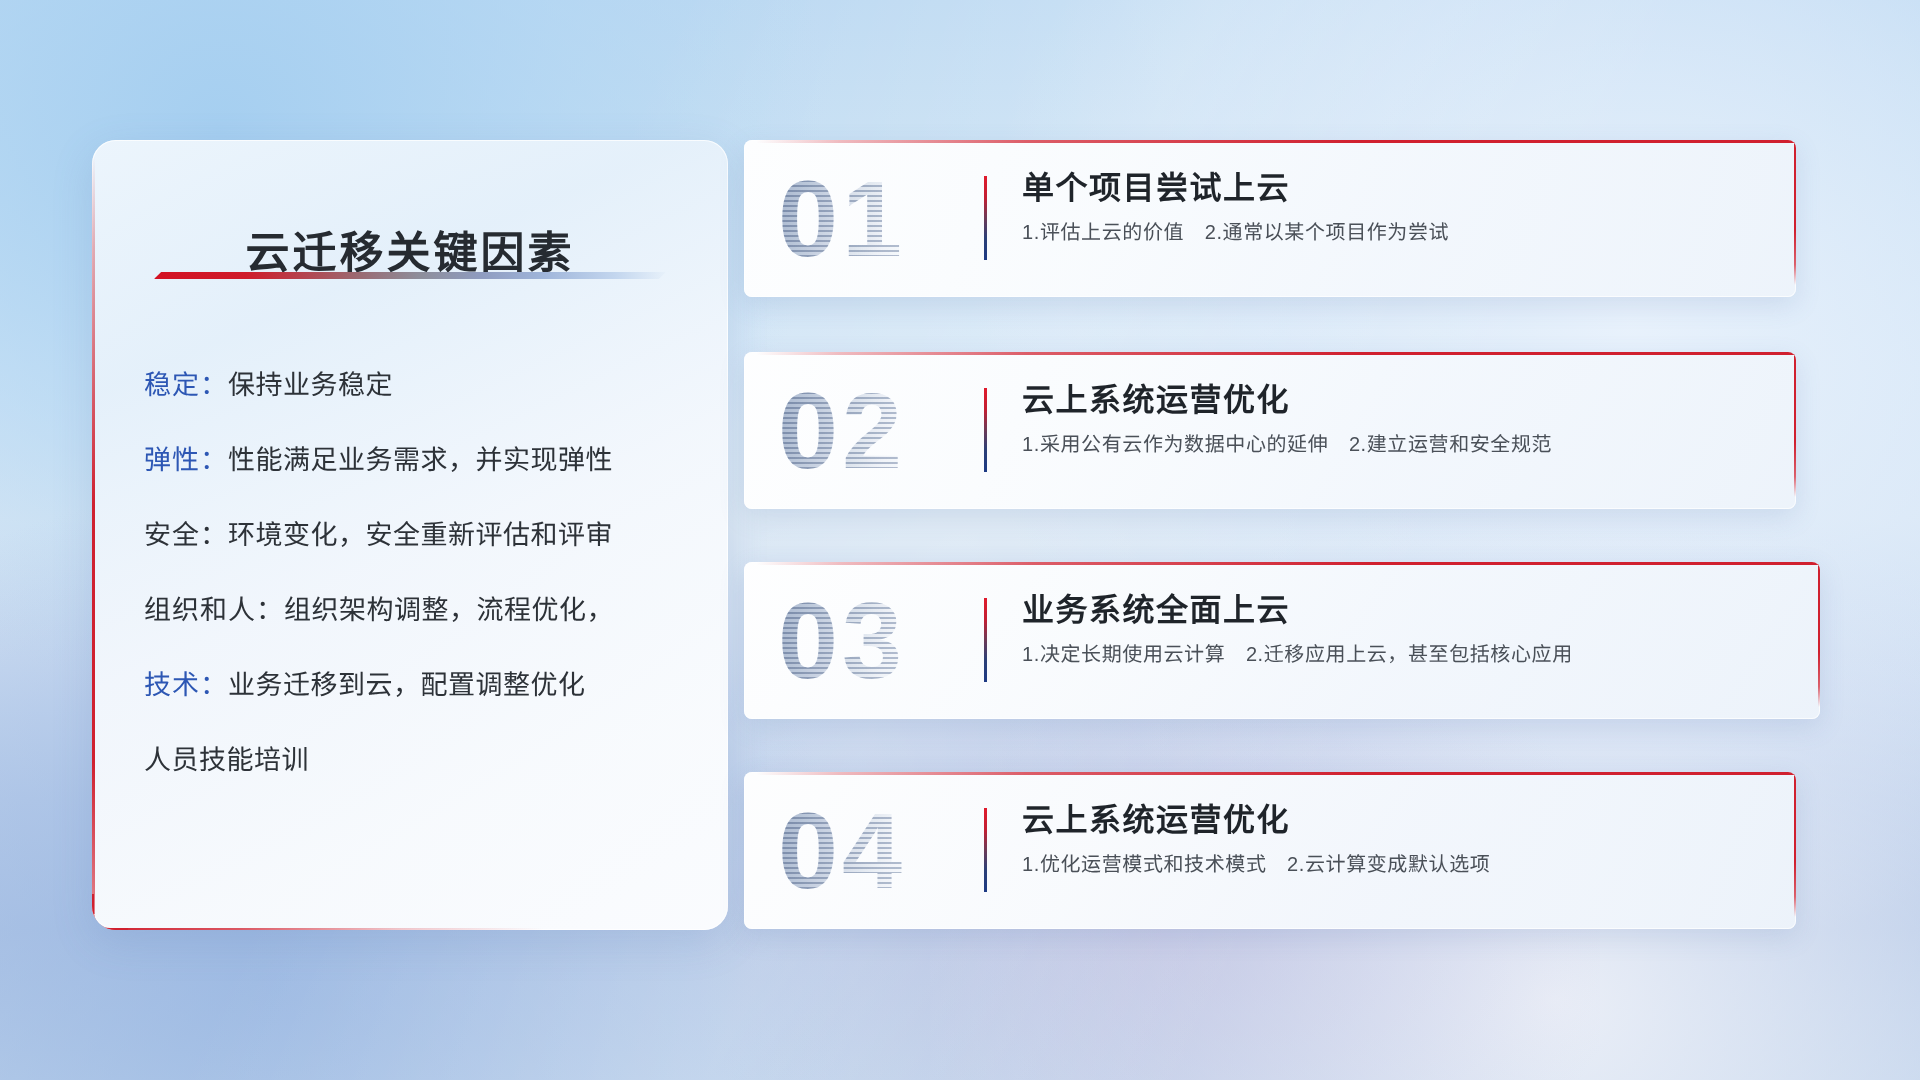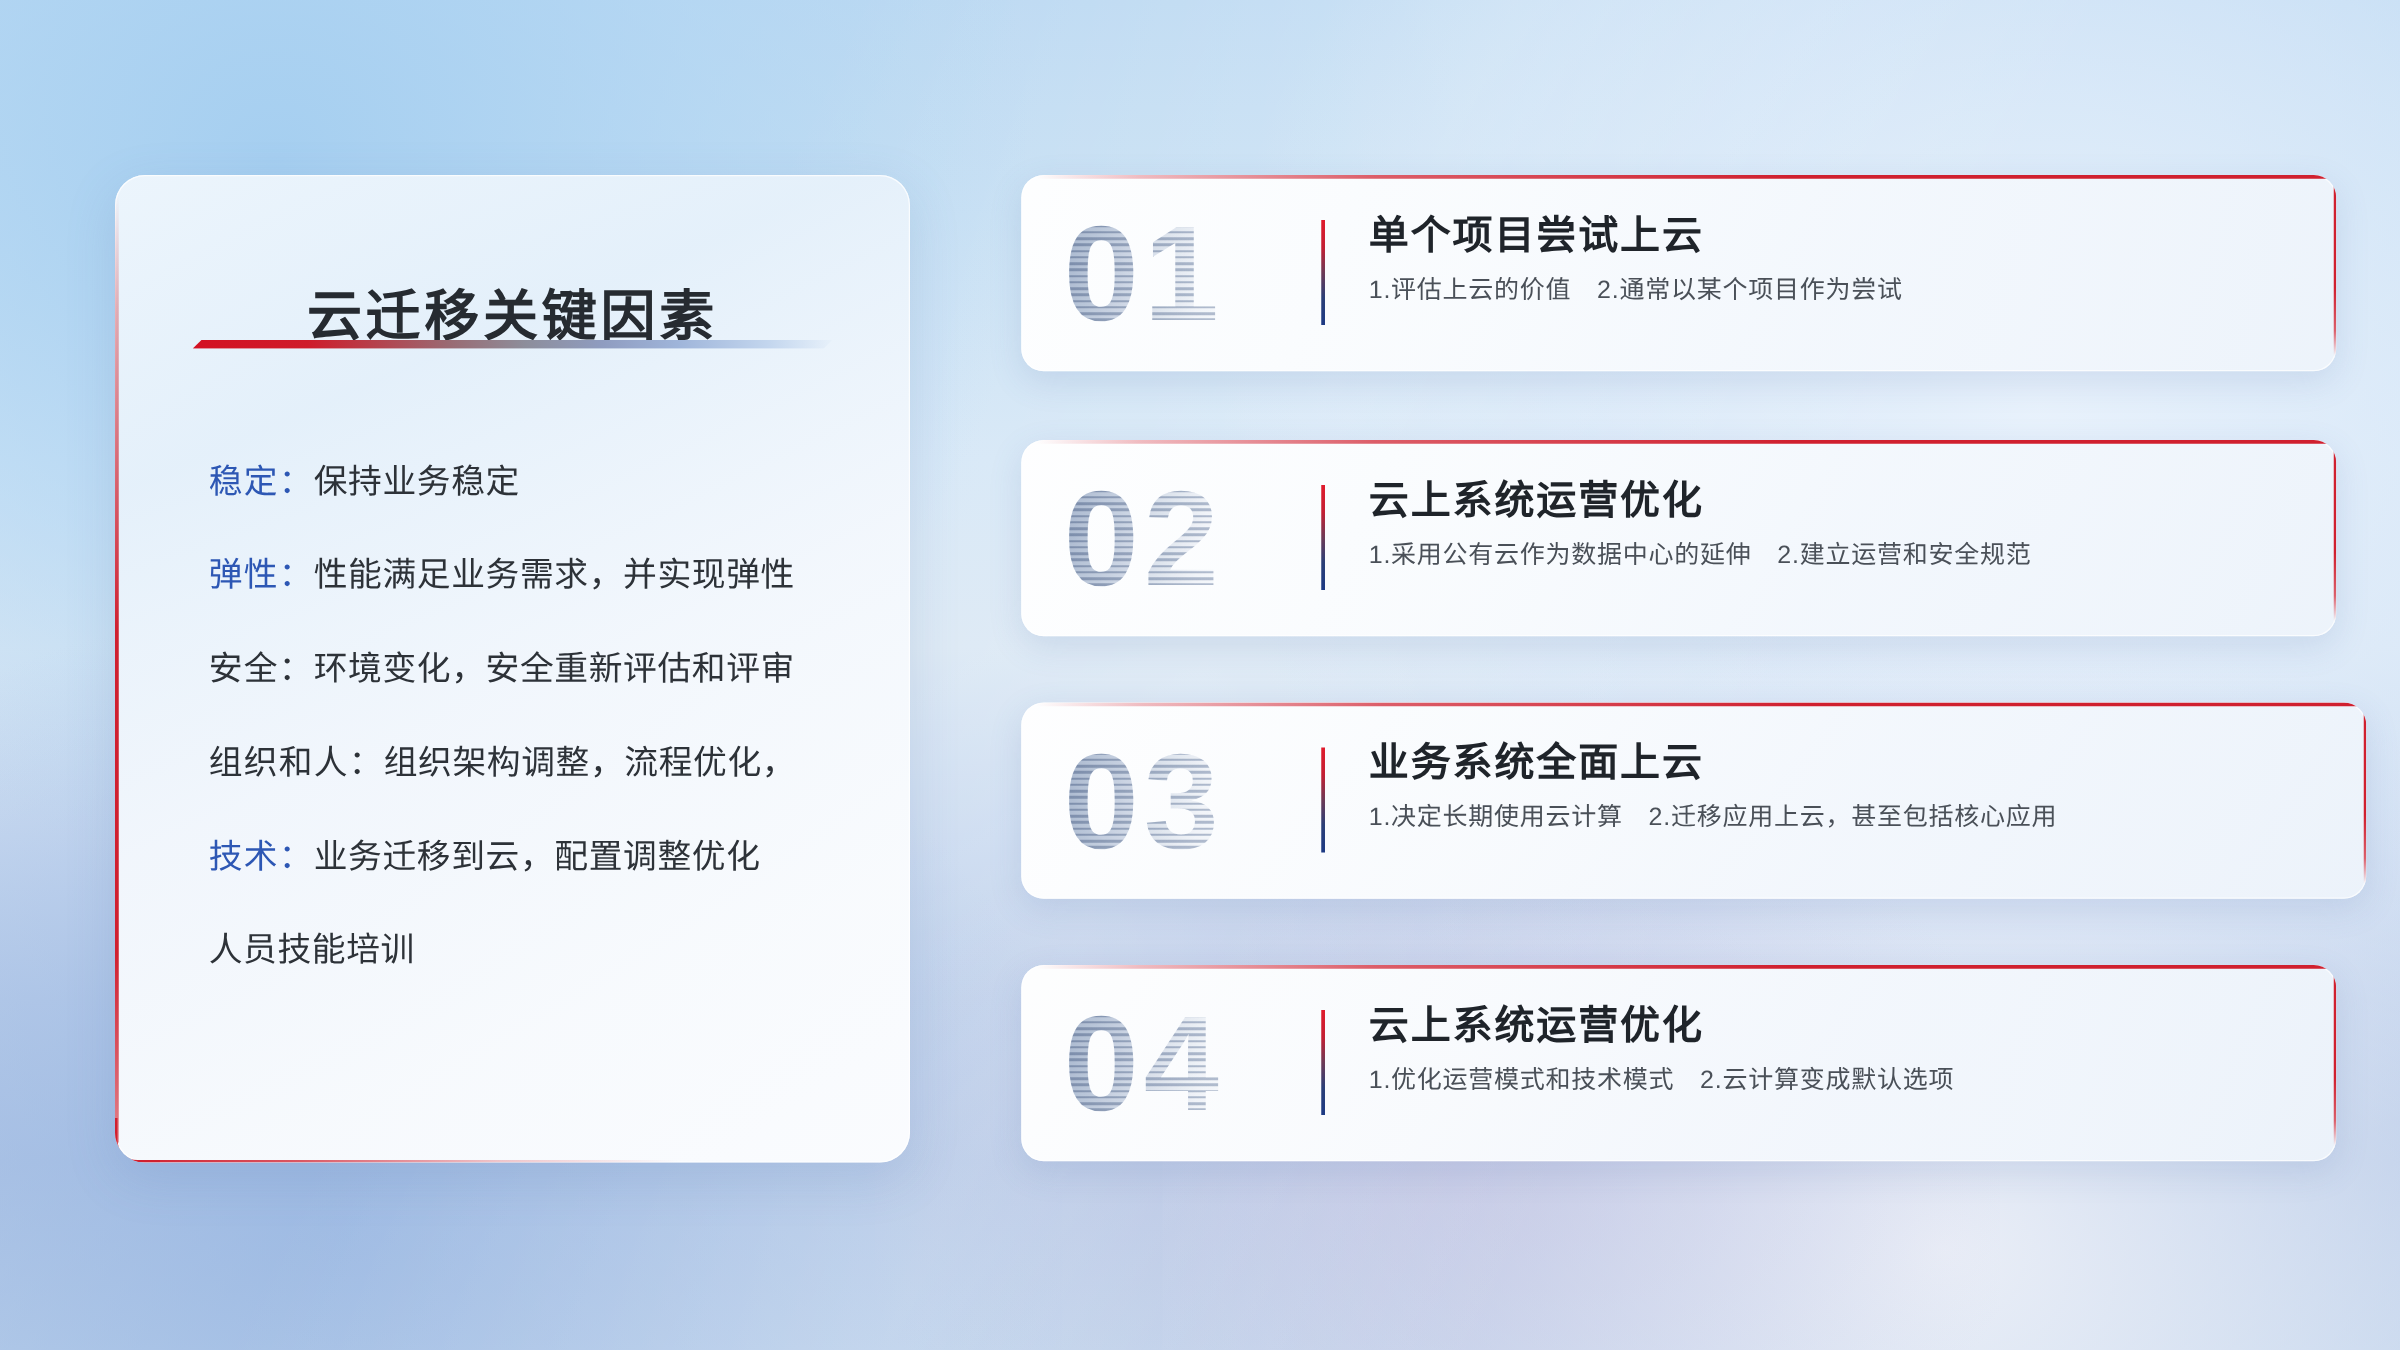--- a/index.html
+++ b/index.html
@@ -170,35 +170,34 @@
     left: 52px;
     right: 34px;
     top: 232px;
   }
   .panel-row {
     font-size: 27px;
     line-height: 1.0;
     margin-bottom: 48px;
     white-space: nowrap;
     color: #2d3238;
-    margin-left: 23px;
   }
   .panel-row:last-child { margin-bottom: 0; }
   .row-label { letter-spacing: 1px; }
   .row-label.accent { color: #2d57b4; }
   .row-label.plain  { color: #2d3238; }
   .row-text { color: #2d3238; letter-spacing: 0.5px; }
 
   
   .step-card {
     position: absolute;
-    left: 817px;
+    left: 744px;
     width: 1052px;
     height: 157px;
-    border-radius: 18px;
+    border-radius: 8px;
     background: linear-gradient(118deg,
       rgba(255,255,255,0.97) 0%,
       rgba(250,252,254,0.96) 34%,
       rgba(244,248,253,0.94) 62%,
       rgba(238,244,251,0.93) 100%);
     box-shadow: 0 8px 26px rgba(84,120,172,0.16),
                 inset 0 0 0 1px rgba(255,255,255,0.7);
     overflow: hidden;
   }
   #card-1 { top: 140px; }

